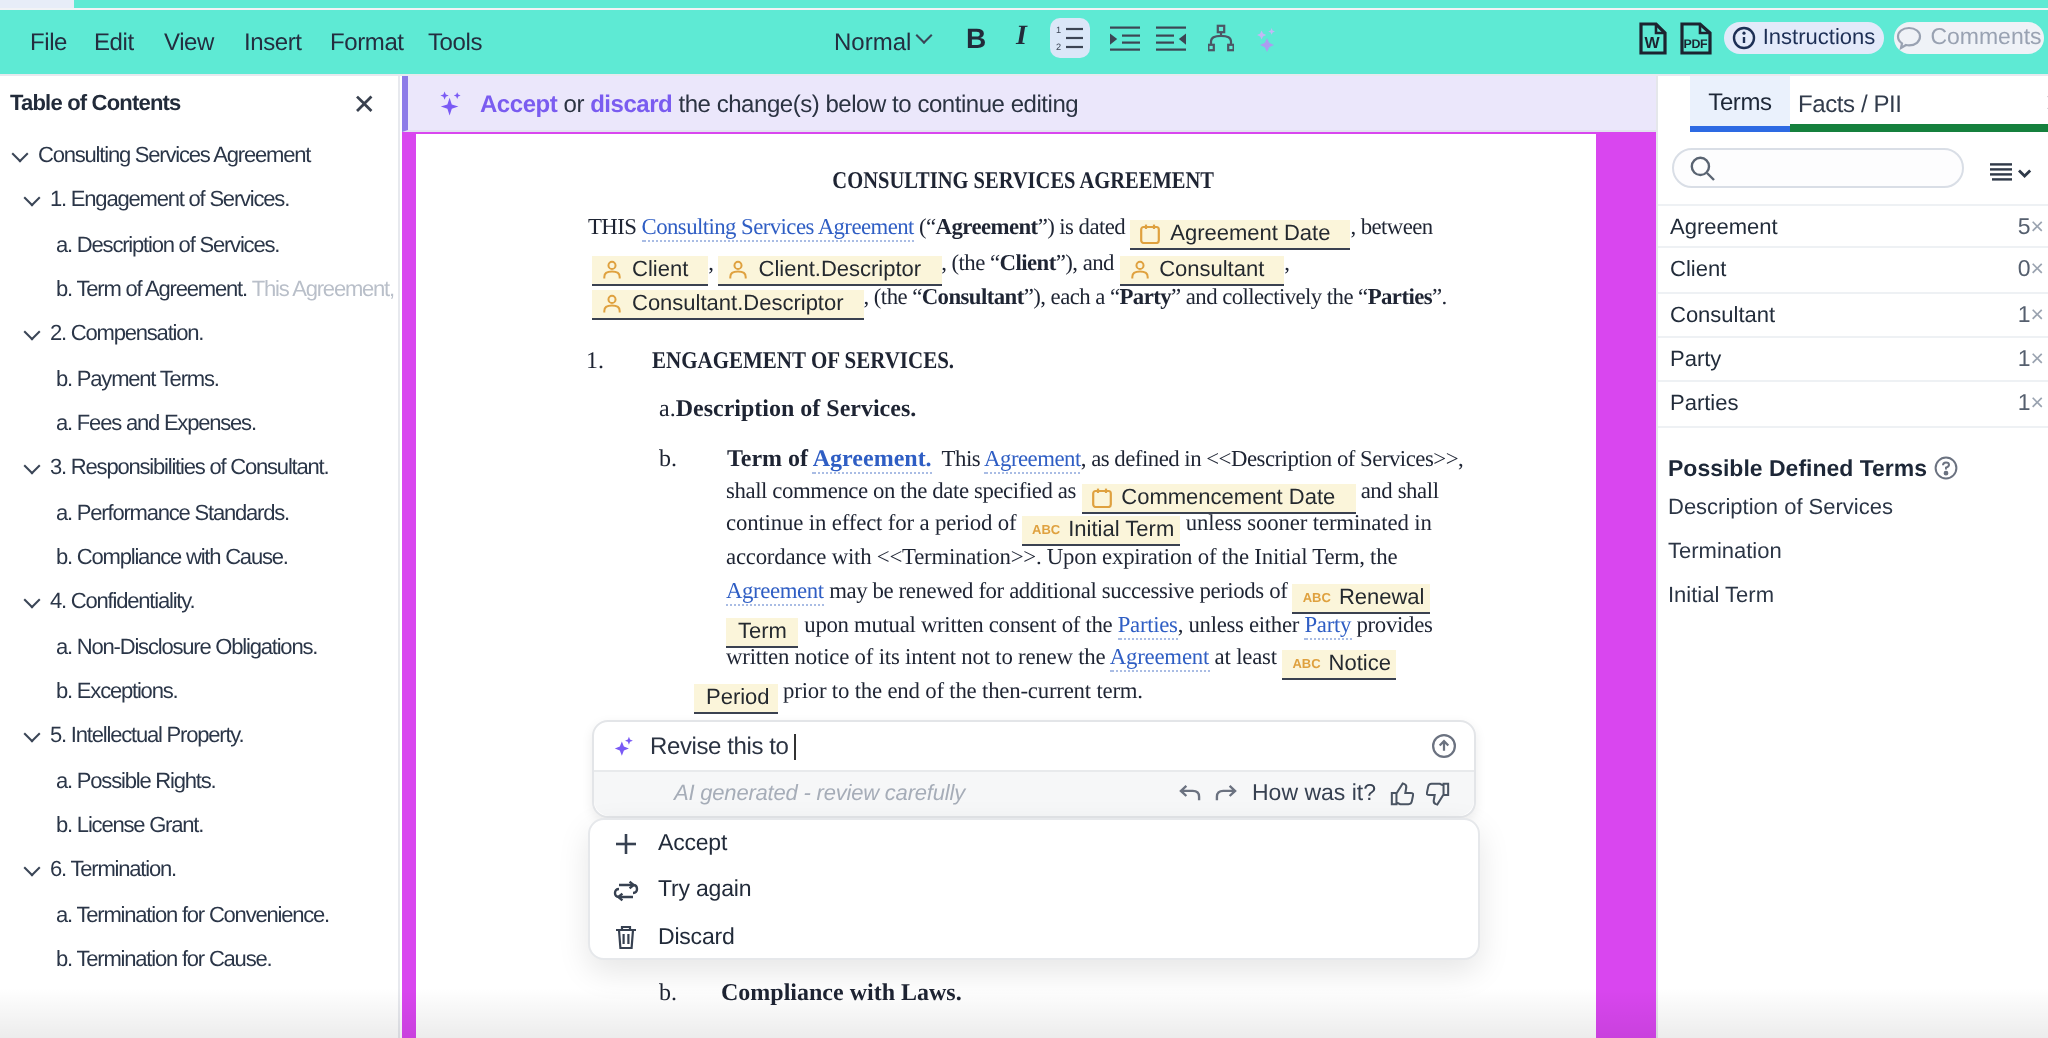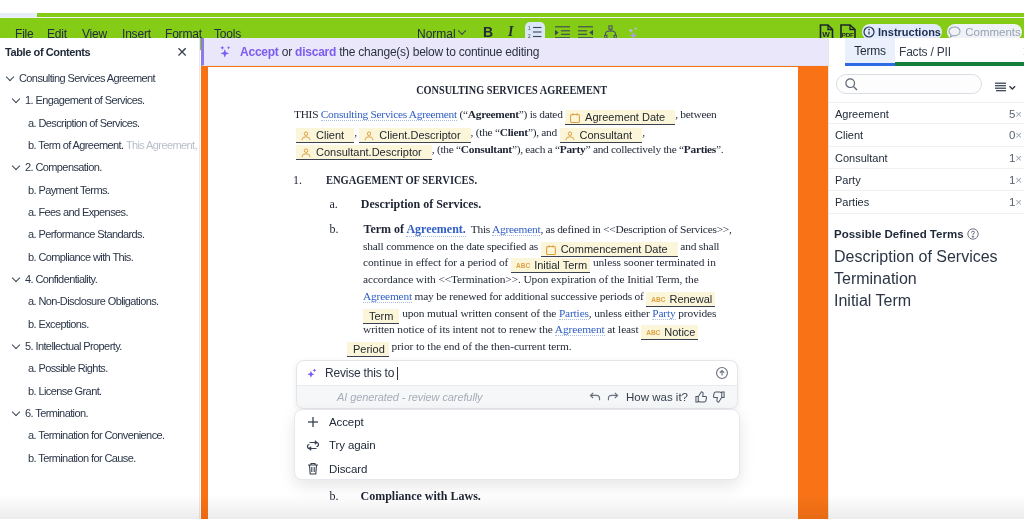--- a/index.html
+++ b/index.html
@@ -1,42 +1,42 @@
 <!DOCTYPE html>
 <html><head><meta charset="utf-8"><style>
 *{margin:0;padding:0;box-sizing:border-box}
 html,body{width:1024px;height:519px;overflow:hidden;background:#fff;font-family:"Liberation Sans",sans-serif;color:#222b3a}
 #app{position:relative;width:1024px;height:519px}
 
-#topbar{position:absolute;left:0;top:13px;width:1024px;height:38px;background:#84cc16;border-bottom:1px solid #e7e9ee}
+#topbar{position:absolute;left:0;top:0;width:1024px;height:38px;background:#5eead4;border-bottom:1px solid #e7e9ee}
 #topstrip{position:absolute;left:0;top:0;width:37px;height:4px;background:#e7edf8}
 .menu{position:absolute;top:0;height:38px;line-height:43px;font-size:12px;letter-spacing:-0.2px;color:#242e40}
 #tb-normal{position:absolute;left:417px;top:0;height:38px;line-height:43px;font-size:12px;color:#242e40}
 .chev{display:inline-block;width:6px;height:6px;border-right:1.4px solid #3a4556;border-bottom:1.4px solid #3a4556;transform:rotate(45deg) translate(-3px,-3px);margin-left:3px}
 #tb-b{position:absolute;left:483px;top:11px;font-size:14px;font-weight:bold;color:#222b3a}
 #tb-i{position:absolute;left:508px;top:11px;font-size:14px;font-style:italic;font-family:"Liberation Serif",serif;font-weight:bold;color:#222b3a}
 .ticon{position:absolute;top:9px;width:20px;height:20px;border-radius:5px;display:flex;align-items:center;justify-content:center}
 
 .pill{position:absolute;top:11px;height:16px;border-radius:8px;display:flex;align-items:center;justify-content:center}
-#pill-instr{left:862px;width:80px;background:#e3eafa;color:#1d2f55;font-weight:bold;font-size:11px;gap:3px}
+#pill-instr{left:862px;width:80px;background:#e3eafa;color:#1d2f55;font-weight:normal;font-size:11px;gap:3px}
 #pill-comm{left:947px;width:75px;background:#eff2f7;color:#99a2b2;font-size:11.5px;gap:4px}
 
 #toc{position:absolute;left:0;top:38px;width:200px;height:481px;background:#fff;border-right:1px solid #e7e9ee}
 #toc h3{font-size:11px;letter-spacing:-0.4px;font-weight:bold;color:#222b3a;position:absolute;left:5px;top:8px}
 #toc .x{position:absolute;right:11px;top:6px;font-size:14px;color:#39414f}
 #toclist{position:absolute;left:0;top:29px;width:200px}
 .trow{height:22.33px;display:flex;align-items:center;font-size:11px;letter-spacing:-0.6px;color:#2b3648;white-space:nowrap;overflow:hidden}
 .trow .cv{width:6px;height:6px;border-right:1.3px solid #3a4556;border-bottom:1.3px solid #3a4556;transform:rotate(45deg);margin:-3px 6px 0 0;flex:none}
 .lv0{padding-left:7px}
 .lv1{padding-left:13px}
 .lv2{padding-left:28px}
 .gray{color:#b9bfc9}
 #globalshadow{position:absolute;left:0;bottom:0;width:1024px;height:25px;background:linear-gradient(to bottom,rgba(0,0,0,0),rgba(0,0,0,.075));z-index:60;pointer-events:none}
 
-#docarea{position:absolute;left:201px;top:38px;width:627px;height:481px;background:#f97316}
+#docarea{position:absolute;left:201px;top:38px;width:627px;height:481px;background:#d946ef}
 #banner{position:absolute;left:0;top:0;width:627px;height:28px;background:#ebe7fb;border-left:3px solid #8d7be8;border-bottom:1px solid #e2e1ef;display:flex;align-items:center;font-size:12px;color:#2b3342}
 #banner .sp{margin:0 8px 0 15px;display:flex}
 #banner b{color:#7a5cf0}
 #page{position:absolute;left:7px;top:29px;width:590px;height:452px;background:#fff}
 #page .ln{position:absolute;font-family:"Liberation Serif",serif;font-size:11.4px;color:#1e2433;line-height:17px;white-space:nowrap}
 #page b{font-weight:bold}
 .bl{color:#2f5ec4;border-bottom:1px dotted #a9bce4}
 .fld{display:inline-block;background:#fbf5da;border-bottom:1.5px solid #3a4150;padding:0 10px 2px 5px;font-family:"Liberation Sans",sans-serif;font-size:11px;letter-spacing:0;color:#24292f;height:15px;line-height:15px;vertical-align:-3px}
 .fld.abcp{padding:0 3px 0 5px}
 .fld svg{vertical-align:-2px;margin-right:5px}
@@ -57,21 +57,21 @@
 #tab1{position:absolute;left:0;top:0;width:50px;height:28px;background:#eaf1fc;border-bottom:3px solid #2d6ae3;font-size:12px;letter-spacing:-0.2px;color:#1d2737;display:flex;align-items:center;justify-content:center}
 #tab2{position:absolute;left:54px;top:0;height:28px;font-size:12px;letter-spacing:-0.2px;color:#323c4c;display:flex;align-items:center}
 #tabs .x{position:absolute;right:8px;top:6px;font-size:13px;color:#39414f}
 #search{position:absolute;left:7px;top:36px;width:146px;height:20px;border:1px solid #d9dee6;border-radius:10px;background:#fdfdfe}
 #filter{position:absolute;left:166px;top:41px}
 .trm{position:absolute;left:0;width:196px;height:22.33px;border-bottom:1px solid #eef1f4;display:flex;align-items:center;padding-top:1px;font-size:11px;color:#222c3a}
 .trm span{margin-left:6px}
 .trm .ct{margin-left:auto;margin-right:3px;color:#555f6e;font-size:11.5px}
 .trm .ct i{font-style:normal;color:#9aa3b0}
 #pdt{position:absolute;left:5px;top:190px;font-size:11.5px;font-weight:bold;color:#1d2737}
-.pdi{position:absolute;left:5px;font-size:16px;color:#2b3545}
+.pdi{position:absolute;left:5px;font-size:11px;color:#2b3545}
 </style></head>
 <body>
 <div id="app">
 
   <div id="topbar">
     <div id="topstrip"></div>
       <div style="position:absolute;left:0;top:4px;width:1024px;height:1px;background:#f1f3f6"></div>
     <span class="menu" style="left:15px">File</span>
     <span class="menu" style="left:47px">Edit</span>
     <span class="menu" style="left:82px">View</span>
@@ -161,22 +161,23 @@
     <h3>Table of Contents</h3>
       <span class="x">✕</span>
     <div id="toclist">
       <div class="trow lv0"><span class="cv"></span>Consulting Services Agreement</div>
       <div class="trow lv1"><span class="cv"></span>1. Engagement of Services.</div>
       <div class="trow lv2">a. Description of Services.</div>
       <div class="trow lv2">b. Term of Agreement.&nbsp;<span class="gray">This Agreement,</span></div>
       <div class="trow lv1"><span class="cv"></span>2. Compensation.</div>
       <div class="trow lv2">b. Payment Terms.</div>
       <div class="trow lv2">a. Fees and Expenses.</div>
+      <div class="trow lv1"><span class="cv"></span>3. Responsibilities of Consultant.</div>
       <div class="trow lv2">a. Performance Standards.</div>
-      <div class="trow lv2">b. Compliance with This.</div>
+      <div class="trow lv2">b. Compliance with Cause.</div>
       <div class="trow lv1"><span class="cv"></span>4. Confidentiality.</div>
       <div class="trow lv2">a. Non-Disclosure Obligations.</div>
       <div class="trow lv2">b. Exceptions.</div>
       <div class="trow lv1"><span class="cv"></span>5. Intellectual Property.</div>
       <div class="trow lv2">a. Possible Rights.</div>
       <div class="trow lv2">b. License Grant.</div>
       <div class="trow lv1"><span class="cv"></span>6. Termination.</div>
       <div class="trow lv2">a. Termination for Convenience.</div>
       <div class="trow lv2">b. Termination for Cause.</div>
     </div>
@@ -209,21 +210,21 @@
               <path d="M1.5 12 V11 Q1.5 7.5 6.5 7.5 Q11.5 7.5 11.5 11 V12"></path>
             </svg>Client.Descriptor</span>, (the “<b>Client</b>”), and <span class="fld"><svg width="10" height="10" viewBox="0 0 13 13" fill="none" stroke="#dfa13f" stroke-width="1.3">
               <circle cx="6.5" cy="3.5" r="2.3"></circle>
               <path d="M1.5 12 V11 Q1.5 7.5 6.5 7.5 Q11.5 7.5 11.5 11 V12"></path>
             </svg>Consultant</span>,</div>
       <div class="ln" style="left:88px;top:74px;letter-spacing:-0.28px"><span class="fld"><svg width="10" height="10" viewBox="0 0 13 13" fill="none" stroke="#dfa13f" stroke-width="1.3">
               <circle cx="6.5" cy="3.5" r="2.3"></circle>
               <path d="M1.5 12 V11 Q1.5 7.5 6.5 7.5 Q11.5 7.5 11.5 11 V12"></path>
             </svg>Consultant.Descriptor</span>, (the “<b>Consultant</b>”), each a “<b>Party</b>” and collectively the “<b>Parties</b>”.</div>
       <div class="ln" style="left:85px;top:105px;font-size:12px">1.<b style="margin-left:24px;display:inline-block;transform:scaleX(.875);transform-origin:0 50%">ENGAGEMENT OF SERVICES.</b></div>
-      <div class="ln" style="left:121.5px;top:129px;font-size:12px">a.<b style="margin-left:23px">Description of Services.</b></div>
+      <div class="ln" style="left:121.5px;top:129px;font-size:12px">a.<b style="">Description of Services.</b></div>
       <div class="ln" style="left:121.5px;top:154px"><span style="font-size:12px">b.<b style="margin-left:25px">Term of <span class="bl" style="font-weight:bold">Agreement.</span></b></span><span style="letter-spacing:-0.25px">&nbsp; This <span class="bl">Agreement</span>, as defined in &lt;&lt;Description of Services&gt;&gt;,</span></div>
       <div class="ln" style="left:155px;top:170.7px;letter-spacing:-0.2px">shall commence on the date specified as <span class="fld"><svg width="10" height="10" viewBox="0 0 10 10" fill="none" stroke="#dfa13f" stroke-width="1.1">
               <rect x="0.6" y="1.5" width="8.8" height="8" rx="1.2"></rect>
               <line x1="3" y1="0.3" x2="3" y2="2.5"></line>
               <line x1="7" y1="0.3" x2="7" y2="2.5"></line>
             </svg>Commencement Date</span>  and shall</div>
       <div class="ln" style="left:155px;top:187.4px;letter-spacing:-0.075px">continue in effect for a period of <span class="fld abcp"><span class="abc">ABC</span>Initial Term</span>  unless sooner terminated in</div>
       <div class="ln" style="left:155px;top:204.1px;letter-spacing:-0.11px">accordance with &lt;&lt;Termination&gt;&gt;. Upon expiration of the Initial Term, the</div>
       <div class="ln" style="left:155px;top:220.8px;letter-spacing:-0.19px"><span class="bl">Agreement</span> may be renewed for additional successive periods of <span class="fld abcp"><span class="abc">ABC</span>Renewal</span></div>
       <div class="ln" style="left:155px;top:237.5px;letter-spacing:-0.15px"><span class="fld" style="padding:0 6px">Term</span>  upon mutual written consent of the <span class="bl">Parties</span>, unless either <span class="bl">Party</span> provides</div>

